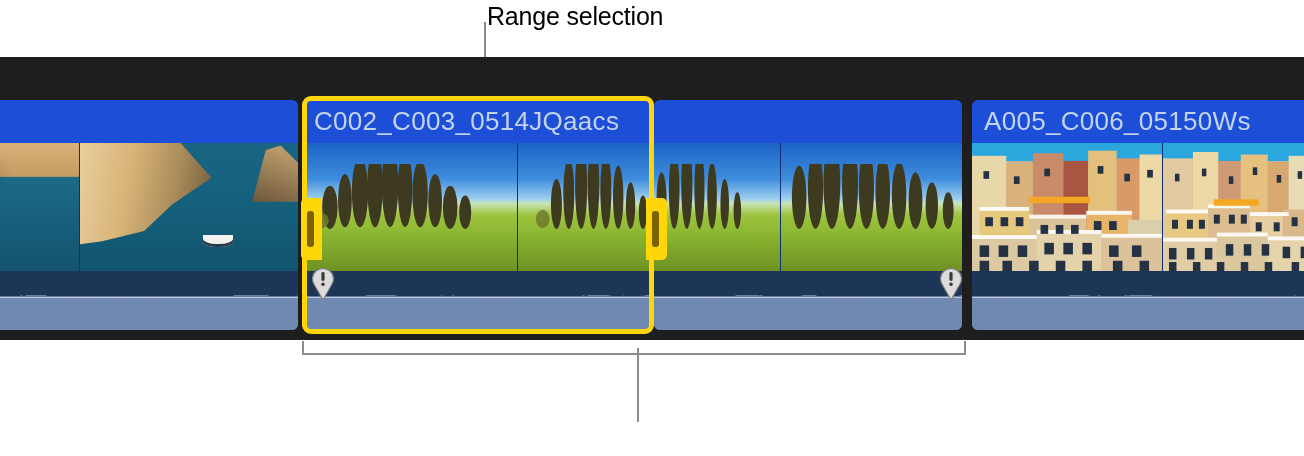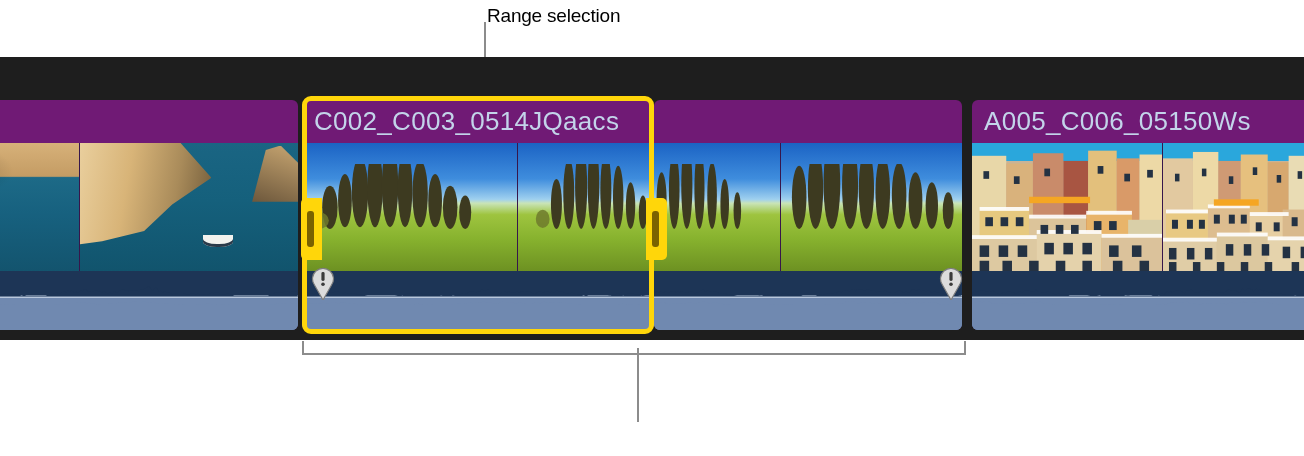--- a/index.html
+++ b/index.html
@@ -9,21 +9,21 @@
     font-family:"Liberation Sans", sans-serif;
     overflow:hidden;
     position:relative;
   }
   .stage{position:absolute;left:0;top:0;width:1304px;height:456px;}
 
   
   .anno-label{
     position:absolute;
     color:#000;
-    font-size:19px;
+    font-size:25px;
     line-height:28px;
     white-space:nowrap;
     letter-spacing:-0.2px;
   }
   #label-range{left:487px;top:2px;}
   #label-original{left:640px;top:411px;}
 
   
   .leader{position:absolute;background:#8c8c8c;width:2px;}
   #leader-range{left:484px;top:22px;height:60px;}
@@ -57,21 +57,21 @@
     left:0;top:57px;width:1304px;height:283px;
     background:#1e1e1e;
     overflow:hidden;
   }
 
   
   .clip{
     position:absolute;
     top:43px;            
     height:230px;        
-    background:#701a75;
+    background:#1d4ed8;
     border-radius:6px;
     overflow:hidden;
     box-sizing:border-box;
     padding-left:48px;
   }
   .clip-title{
     position:absolute;left:0;top:0;width:100%;height:43px;
     color:#c3d4ea;
     font-size:26px;
     line-height:43px;

